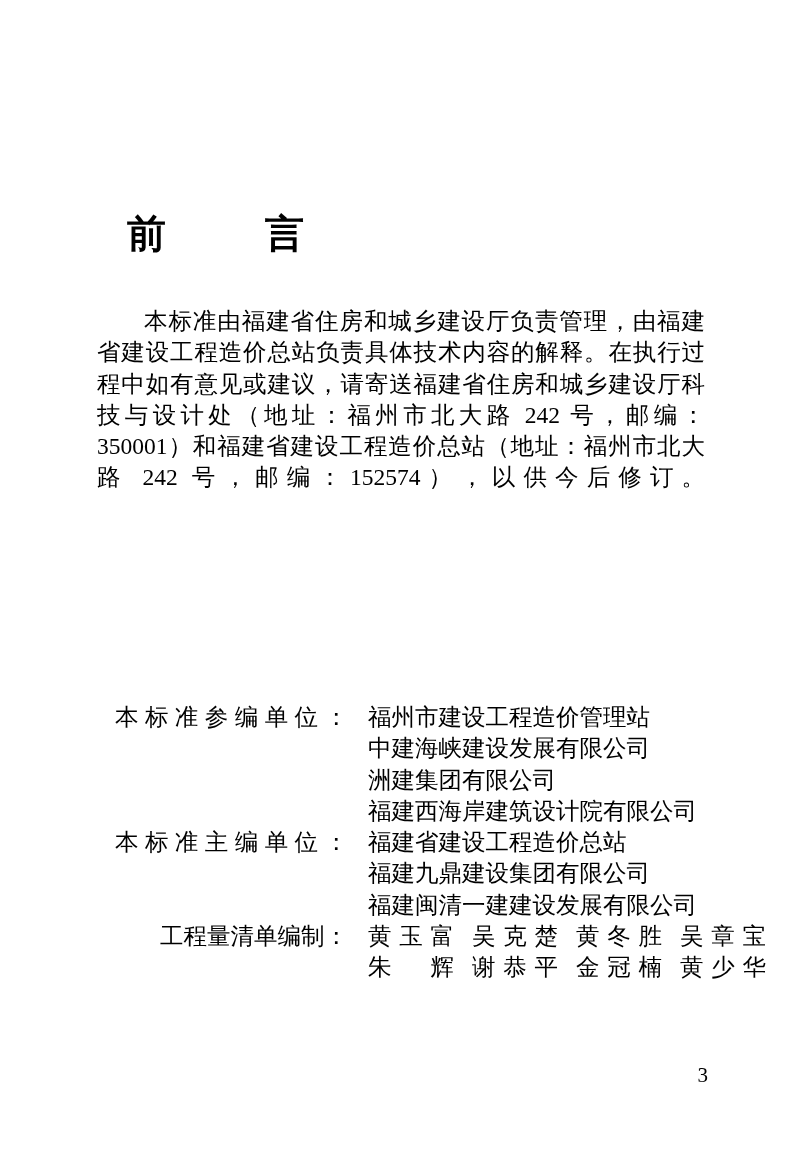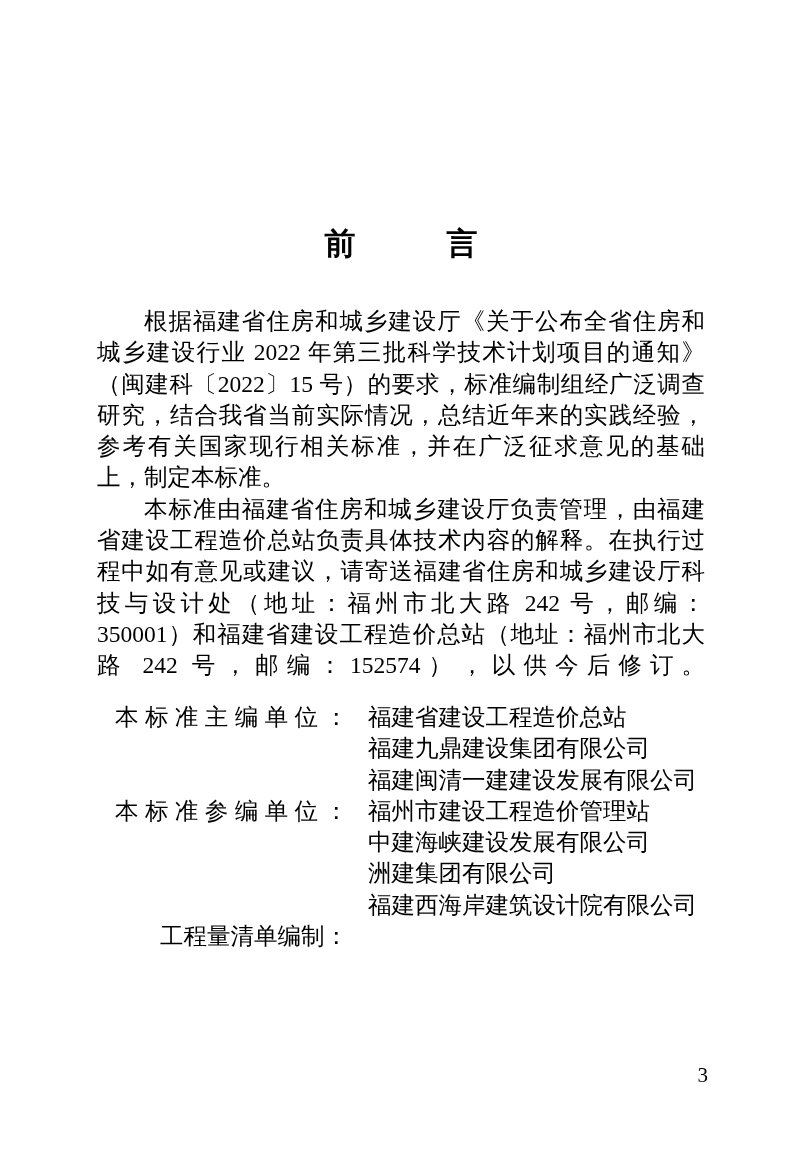--- a/index.html
+++ b/index.html
@@ -23,24 +23,23 @@
     position: absolute;
     left: 97px;
     top: 0;
     width: 608px;
   }
 
   
   .doc-title {
     position: absolute;
     left: 0;
-    top: 222px;
-    width: 608px;
-    text-align: center;
-    font-size: 31px;
+    top: 212px;
+    width: 608px;
+    font-size: 39px;
     font-weight: bold;
     letter-spacing: 30px;
     text-indent: 30px;
     line-height: 44px;
     font-family: "Liberation Serif", "DejaVu Serif", serif;
   }
 
   
   .body-block {
     position: absolute;
@@ -136,59 +135,70 @@
 </head>
 <body>
 
 <div class="page">
 
   <div class="content">
 
     <div class="doc-title">前　言</div>
 
     <div class="body-block">
-      <p class="para">根据福建省住房和城乡建设厅《关于公布全省住房和城乡建设行业 2022 年第三批科学技术计划项目的通知》（闽建科〔2022〕15 号）的要求，标准编制组经广泛调查研究，结合我省当前实际情况，总结近年来的实践经验，参考有关国家现行相关标准，并在广泛征求意见的基础上，制定本标准。</p>
       <p class="para justify-all">本标准由福建省住房和城乡建设厅负责管理，由福建省建设工程造价总站负责具体技术内容的解释。在执行过程中如有意见或建议，请寄送福建省住房和城乡建设厅科技与设计处（地址：福州市北大路 242 号，邮编：350001）和福建省建设工程造价总站（地址：福州市北大路 242 号，邮编：152574），以供今后修订。</p>
     </div>
 
     <div class="credits">
-
-      <div class="credit-row">
-        <div class="credit-label spread">
-          <span class="lbl-text">本标准主编单位：</span>
-        </div>
-        <div class="credit-values">
-          <div class="val-line">福建省建设工程造价总站</div>
-          <div class="val-line">福建九鼎建设集团有限公司</div>
-          <div class="val-line">福建闽清一建建设发展有限公司</div>
-        </div>
-      </div>
 
       <div class="credit-row">
         <div class="credit-label spread">
           <span class="lbl-text">本标准参编单位：</span>
         </div>
         <div class="credit-values">
           <div class="val-line">福州市建设工程造价管理站</div>
           <div class="val-line">中建海峡建设发展有限公司</div>
           <div class="val-line">洲建集团有限公司</div>
           <div class="val-line">福建西海岸建筑设计院有限公司</div>
         </div>
       </div>
 
       <div class="credit-row">
+        <div class="credit-label spread">
+          <span class="lbl-text">本标准主编单位：</span>
+        </div>
+        <div class="credit-values">
+          <div class="val-line">福建省建设工程造价总站</div>
+          <div class="val-line">福建九鼎建设集团有限公司</div>
+          <div class="val-line">福建闽清一建建设发展有限公司</div>
+        </div>
+      </div>
+
+      <div class="credit-row">
         <div class="credit-label">
           <span class="lbl-text">工程量清单编制：</span>
         </div>
         <div class="credit-values">
           <div class="name-grid">
 
-
-
-
+            <div class="name-row">
+              <span class="name-cell">黄玉富</span>
+              <span class="name-cell">吴克楚</span>
+              <span class="name-cell">黄冬胜</span>
+              <span class="name-cell">吴章宝</span>
+            </div>
+
+
+
+            <div class="name-row">
+              <span class="name-cell">朱辉</span>
+              <span class="name-cell">谢恭平</span>
+              <span class="name-cell">金冠楠</span>
+              <span class="name-cell">黄少华</span>
+            </div>
 
           </div>
         </div>
       </div>
 
     </div>
 
   </div>
 
   <div class="page-number">3</div>

